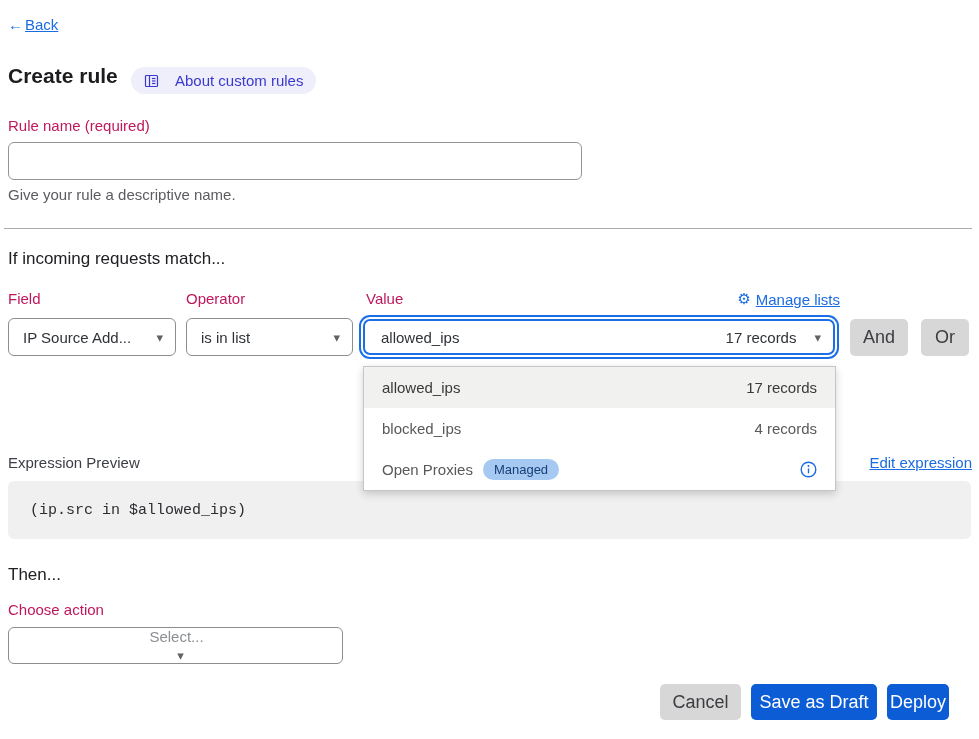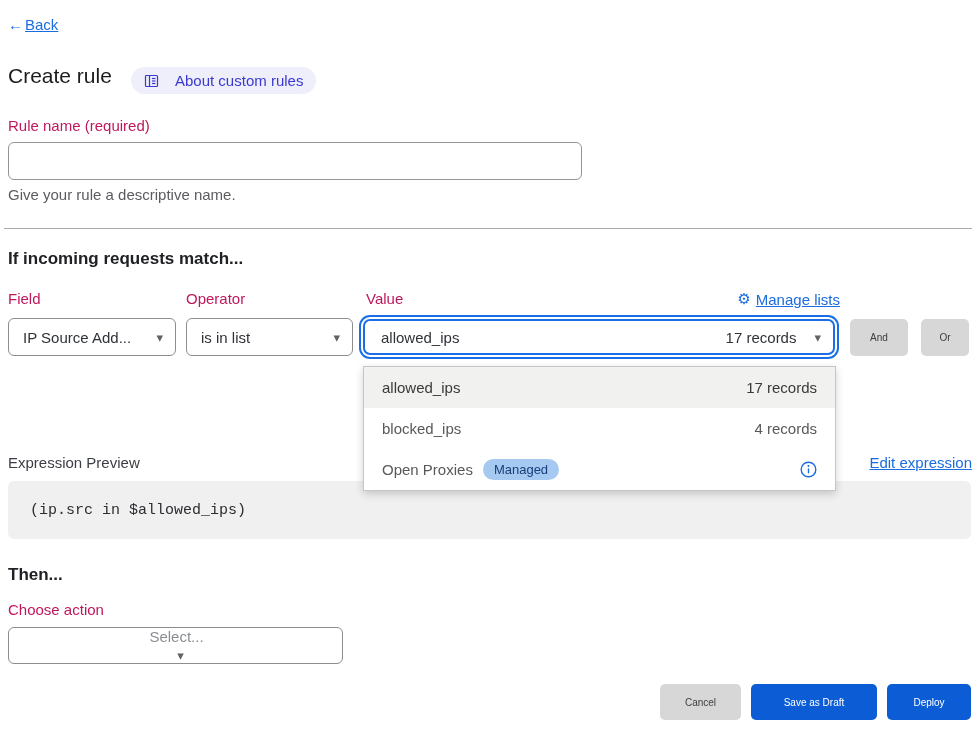--- a/index.html
+++ b/index.html
@@ -6,53 +6,53 @@
   html, body { width: 979px; height: 739px; background: #fff; overflow: hidden; }
   body { font-family: "Liberation Sans", sans-serif; color: #36393f; position: relative; }
 
   .abs { position: absolute; }
 
   
   .back-link { left: 8px; top: 16px; font-size: 15px; color: var(--link); cursor: pointer; display: flex; align-items: center; gap: 2px; }
   .back-link .label { text-decoration: underline; }
 
   
-  .page-title { left: 8px; top: 64px; font-size: 21px; font-weight: 400; color: #1c1c1f; }
+  .page-title { left: 8px; top: 64px; font-size: 21px; font-weight: 700; color: #1c1c1f; }
   .badge { left: 131px; top: 67px; height: 27px; background: var(--badge-bg); color: var(--badge-text);
            border-radius: 14px; display: flex; align-items: center; gap: 16px; padding: 0 13px; font-size: 15px; cursor: pointer; }
   .badge svg { display: block; }
 
   
   .field-label { font-size: 15px; color: #be185d; }
   .text-input { left: 8px; top: 142px; width: 574px; height: 38px; border: 1px solid #949494; border-radius: 6px;
                 font-size: 15px; padding: 0 12px; font-family: "Liberation Sans", sans-serif; color: #222; background: #fff; }
   .helper { left: 8px; top: 186px; font-size: 15px; color: #5b5b60; }
 
   .divider { left: 4px; top: 228px; width: 968px; height: 0; border-top: 1px solid #ababab; }
 
-  .section-heading { font-size: 17px; font-weight: 700; color: #202124; }
+  .section-heading { font-size: 17px; font-weight: 400; color: #202124; }
 
   
   .select { background: #fff; border: 1px solid #8d8d8d; border-radius: 6px; display: flex; align-items: center;
             justify-content: space-between; padding: 0 12px 0 14px; font-size: 15px; color: #2f3237; cursor: pointer; }
   .caret { color: #5f6368; font-size: 13px; margin-left: 8px; }
   .select-field    { left: 8px;   top: 318px; width: 168px; height: 38px; }
   .select-operator { left: 186px; top: 318px; width: 167px; height: 38px; }
 
   
   .select-value { left: 363px; top: 319px; width: 472px; height: 36px; border: 2px solid var(--focus-ring); border-radius: 7px;
                   box-shadow: 0 0 0 2px #fff, 0 0 0 4px var(--focus-ring);
                   display: flex; align-items: center; justify-content: space-between; padding: 0 12px 0 16px;
                   font-size: 15px; color: #2f3237; background: #fff; cursor: pointer; }
   .select-value .right { display: flex; align-items: center; gap: 10px; }
 
   .manage-lists { top: 290px; right: 139px; font-size: 15px; color: var(--link); display: flex; align-items: center; gap: 5px; cursor: pointer; }
   .manage-lists .label { text-decoration: underline; }
 
-  .btn { border: none; border-radius: 5px; font-family: "Liberation Sans", sans-serif; font-size: 10px; cursor: pointer;
+  .btn { border: none; border-radius: 5px; font-family: "Liberation Sans", sans-serif; font-size: 18px; cursor: pointer;
          display: flex; align-items: center; justify-content: center; }
   .btn-neutral { background: var(--neutral-button); color: #3c3c41; }
   .btn-primary { background: var(--primary-button); color: #fff; }
   .btn-and { left: 850px; top: 319px; width: 58px; height: 37px; }
   .btn-or  { left: 921px; top: 319px; width: 48px; height: 37px; }
 
   
   .dropdown { left: 363px; top: 366px; width: 473px; background: #fff; border: 1px solid #c6c6c6;
               box-shadow: 0 3px 8px rgba(0,0,0,.18); z-index: 5; }
   .dropdown-row { height: 41px; display: flex; align-items: center; justify-content: space-between;
@@ -70,21 +70,21 @@
   .expr-code { font-family: "Liberation Mono", monospace; font-size: 15px; color: #2b2d30; }
 
   .then-heading { left: 8px; top: 565px; }
   .choose-action-label { left: 8px; top: 601px; }
   .select-action { left: 8px; top: 627px; width: 335px; height: 37px; flex-direction: column; }
   .select-action .placeholder { color: #8b8e93; }
 
   
   .btn-cancel { left: 660px; top: 684px; width: 81px;  height: 36px; }
   .btn-save   { left: 751px; top: 684px; width: 126px; height: 36px; }
-  .btn-deploy { left: 887px; top: 684px; width: 84px;  height: 36px; }
+  .btn-deploy { left: 887px; top: 684px; width: 62px;  height: 36px; }
 </style>
 </head>
 <body>
 
 <div class="abs back-link">
   <span>←</span>
     <span class="label">Back</span>
 </div>
 
 <h1 class="abs page-title">Create rule</h1>

